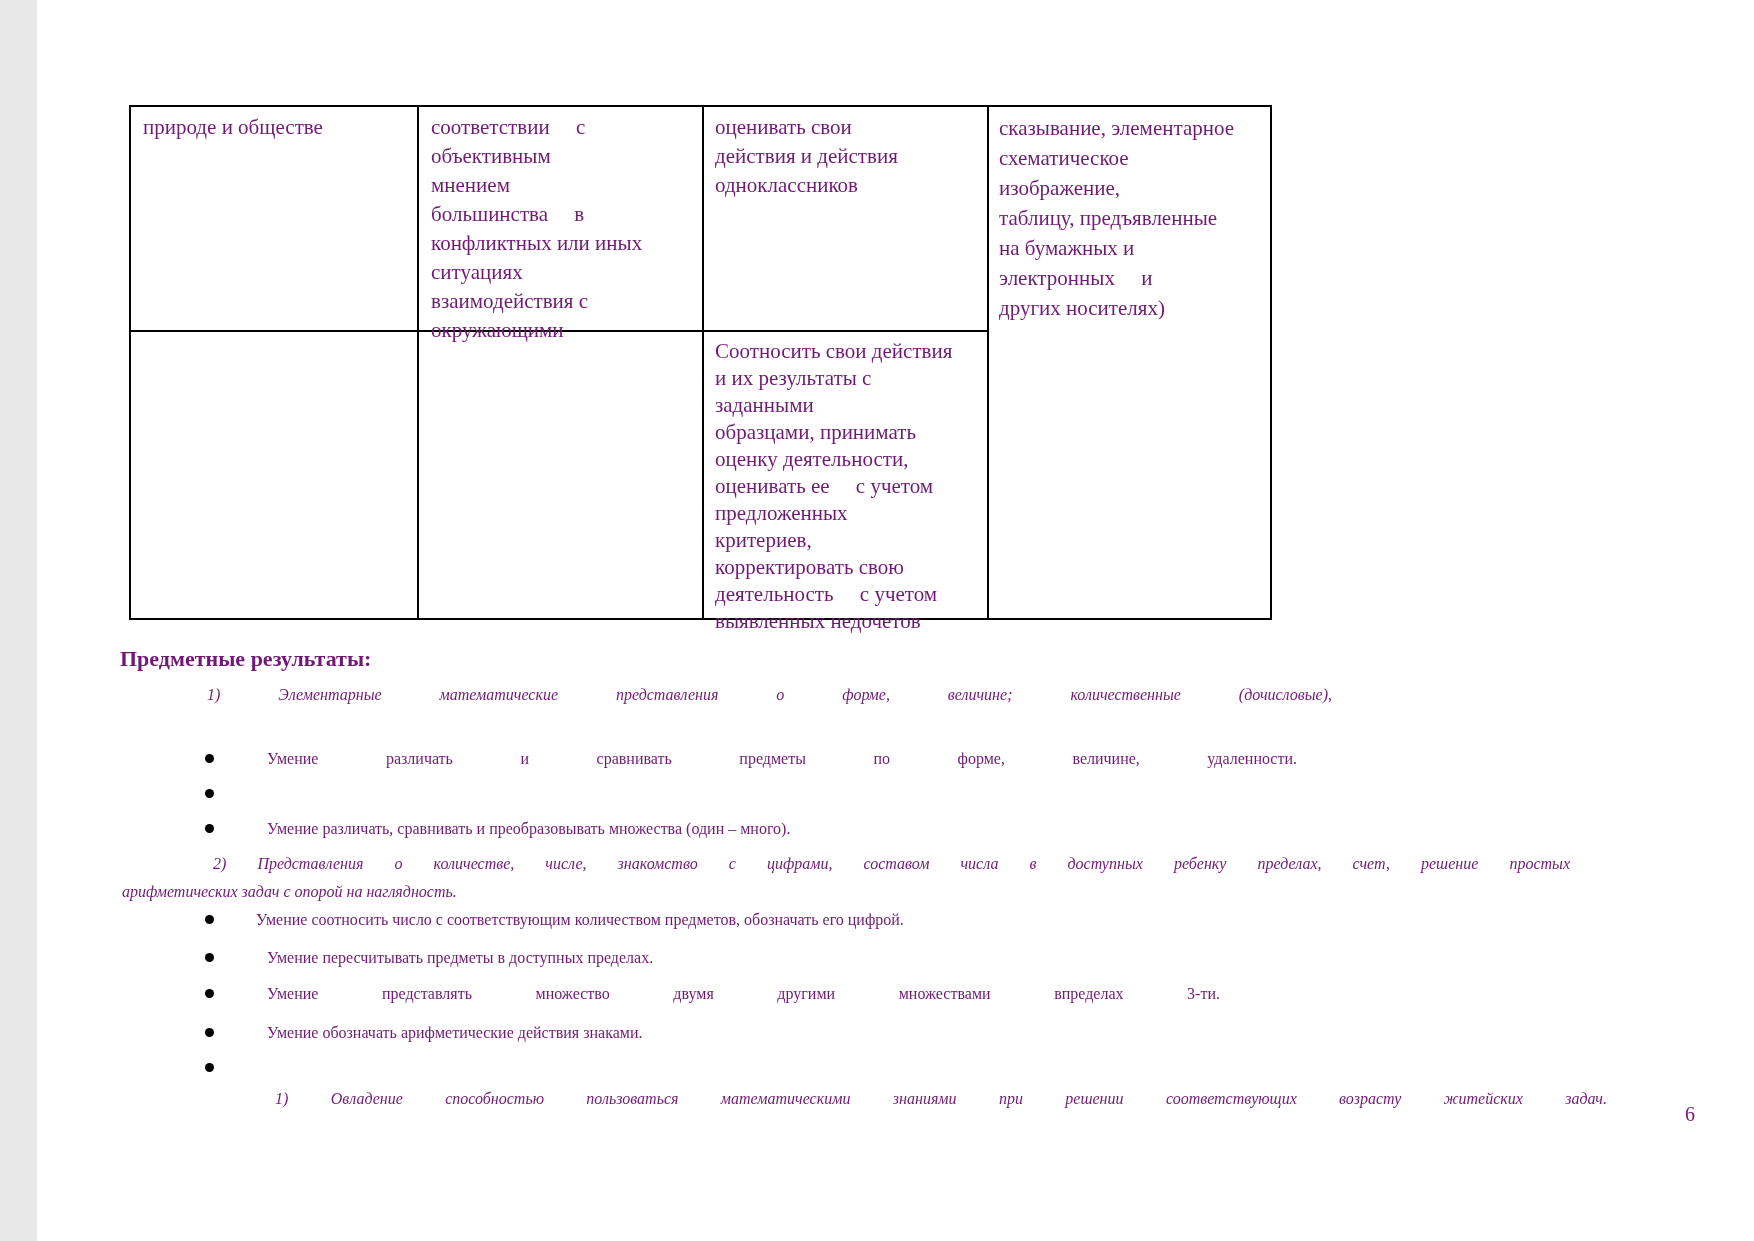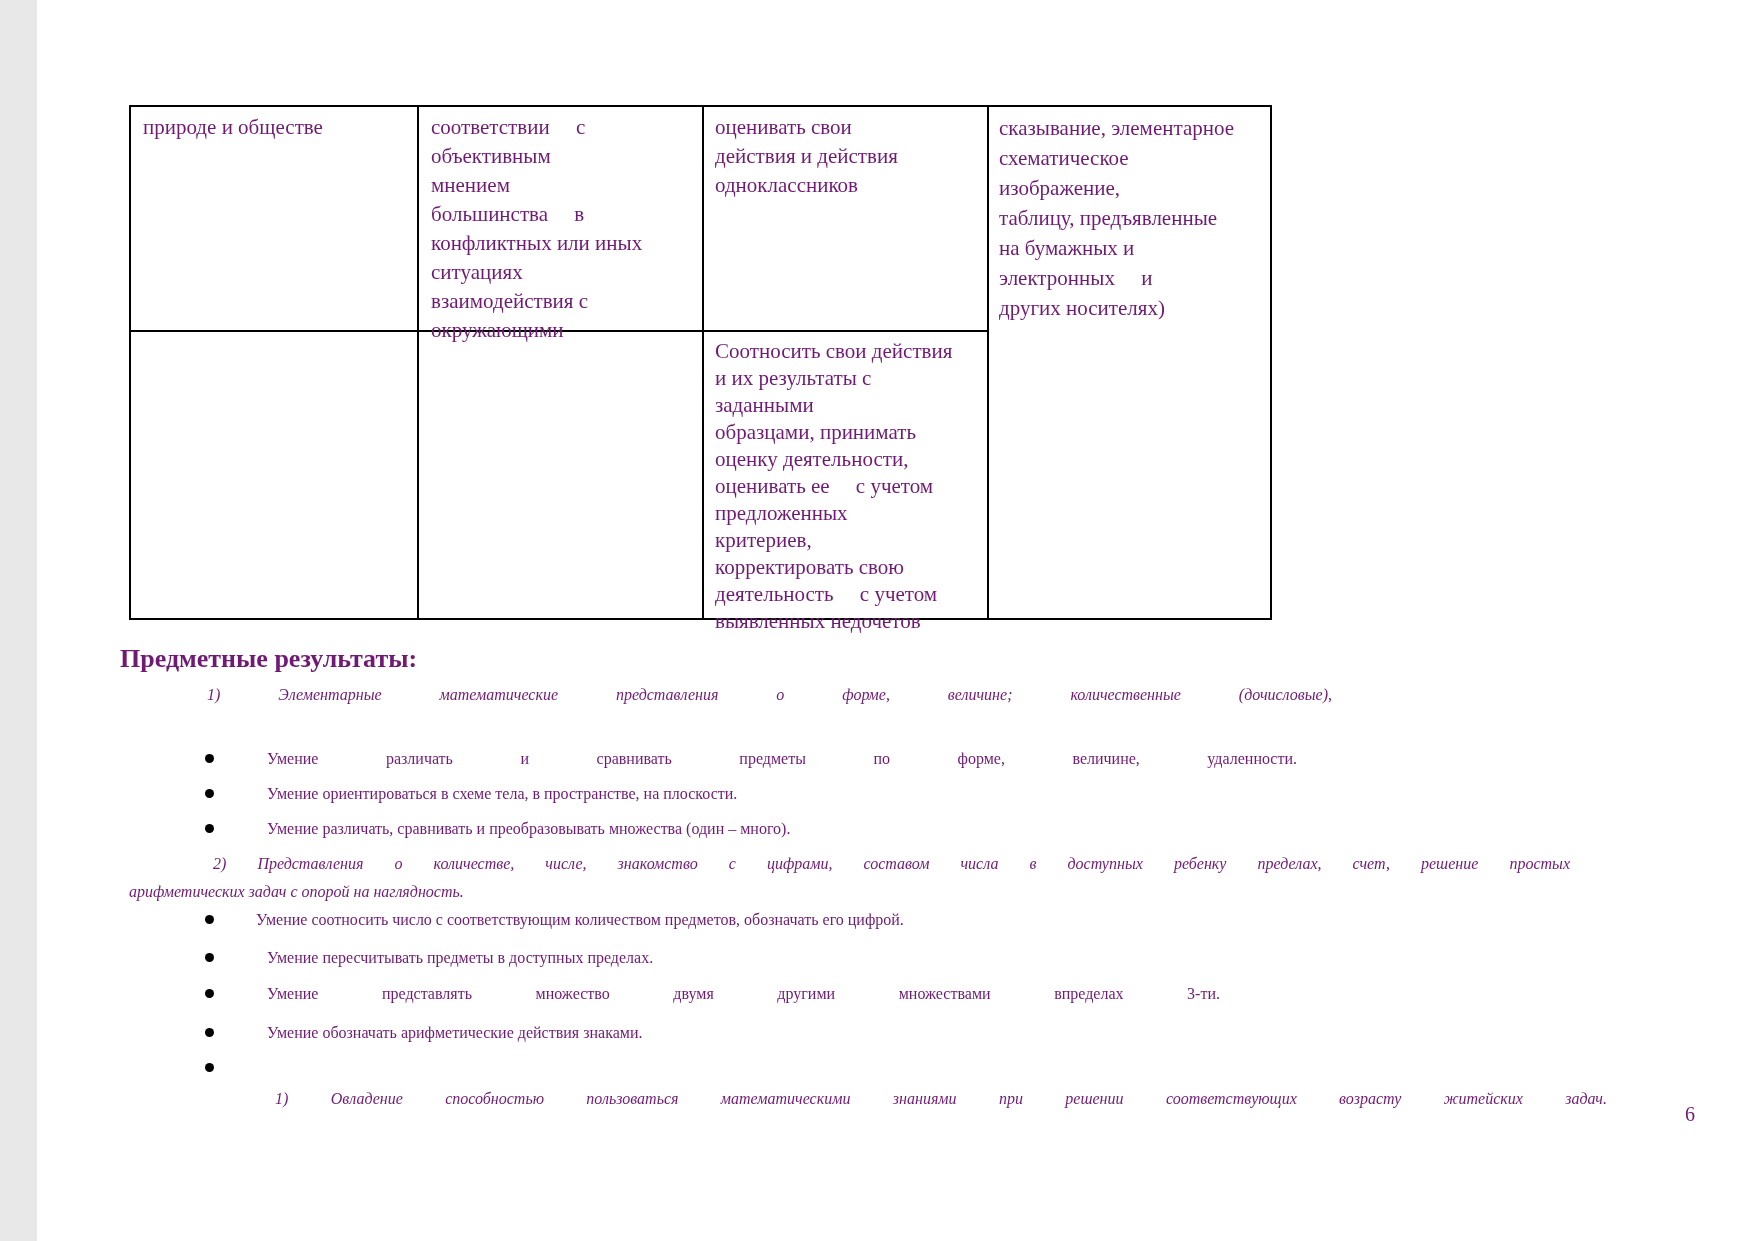--- a/index.html
+++ b/index.html
@@ -14,21 +14,21 @@
   .v1 { left:286px; } .v2 { left:571px; } .v3 { left:856px; }
   .hline { position:absolute; left:0; top:223px; width:858px; height:2px; background:#000; }
   .cell { position:absolute; white-space:pre-wrap; font-size:21px; line-height:29px; }
   .c-r1c1 { left:12px;  top:6px;   width:264px; }
   .c-r1c2 { left:300px; top:6px;   width:262px; }
   .c-r1c3 { left:584px; top:6px;   width:264px; }
   .c-c4   { left:868px; top:6px;   width:268px; line-height:30px; }
   .c-r2c3 { left:584px; top:231px; width:266px; line-height:27px; }
   
   .b   { position:absolute; font-size:16px; line-height:26px; white-space:nowrap; }
-  .bold { font-weight:bold; font-size:26px; }
+  .bold { font-weight:bold; font-size:22px; }
   .it  { font-style:italic; }
   .jst { white-space:normal; text-align:justify; text-align-last:justify; }
   .dot { position:absolute; width:9px; height:9px; border-radius:50%; background:#000; }
   .pagenum { position:absolute; left:1648px; top:1103px; font-size:20px; }
 </style>
 </head>
 <body>
 
 <div class="page">
 
@@ -71,27 +71,26 @@
   </div>
 
   <div class="b bold" style="left:83px; top:646px;">Предметные результаты:</div>
 
   <div class="b it jst" style="left:170px; top:682px; width:1125px;">1) Элементарные математические представления о форме, величине; количественные (дочисловые),</div>
 
   <div class="dot" style="left:168px; top:754px;"></div>
   <div class="b jst" style="left:230px; top:746px; width:1030px;">Умение различать и сравнивать предметы по форме, величине, удаленности.</div>
 
   <div class="dot" style="left:168px; top:789px;"></div>
-  <div class="b" style="left:230px; top:781px;">Умение ориентироваться в схеме тела, в пространстве, на плоскости.</div>
 
   <div class="dot" style="left:168px; top:824px;"></div>
   <div class="b" style="left:230px; top:816px;">Умение различать, сравнивать и преобразовывать множества (один – много).</div>
 
   <div class="b it jst" style="left:176px; top:851px; width:1357px;">2) Представления о количестве, числе, знакомство с цифрами, составом числа в доступных ребенку пределах, счет, решение простых</div>
-  <div class="b it" style="left:92px; top:879px;">арифметических задач с опорой на наглядность.</div>
+  <div class="b it" style="left:85px; top:879px;">арифметических задач с опорой на наглядность.</div>
 
   <div class="dot" style="left:168px; top:915px;"></div>
   <div class="b" style="left:219px; top:907px;">Умение соотносить число с соответствующим количеством предметов, обозначать его цифрой.</div>
 
   <div class="dot" style="left:168px; top:953px;"></div>
   <div class="b" style="left:230px; top:945px;">Умение пересчитывать предметы в доступных пределах.</div>
 
   <div class="dot" style="left:168px; top:989px;"></div>
   <div class="b jst" style="left:230px; top:981px; width:953px;">Умение представлять множество двумя другими множествами впределах 3-ти.</div>
 

